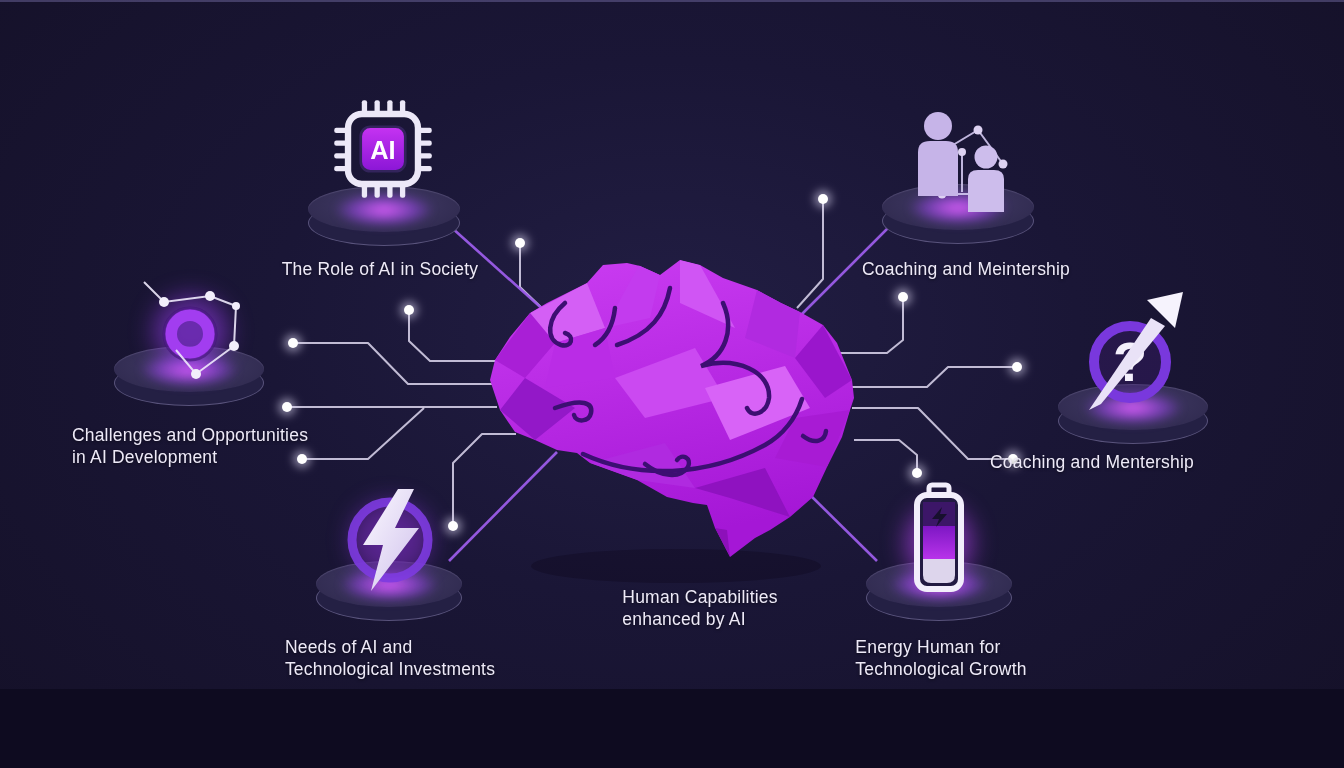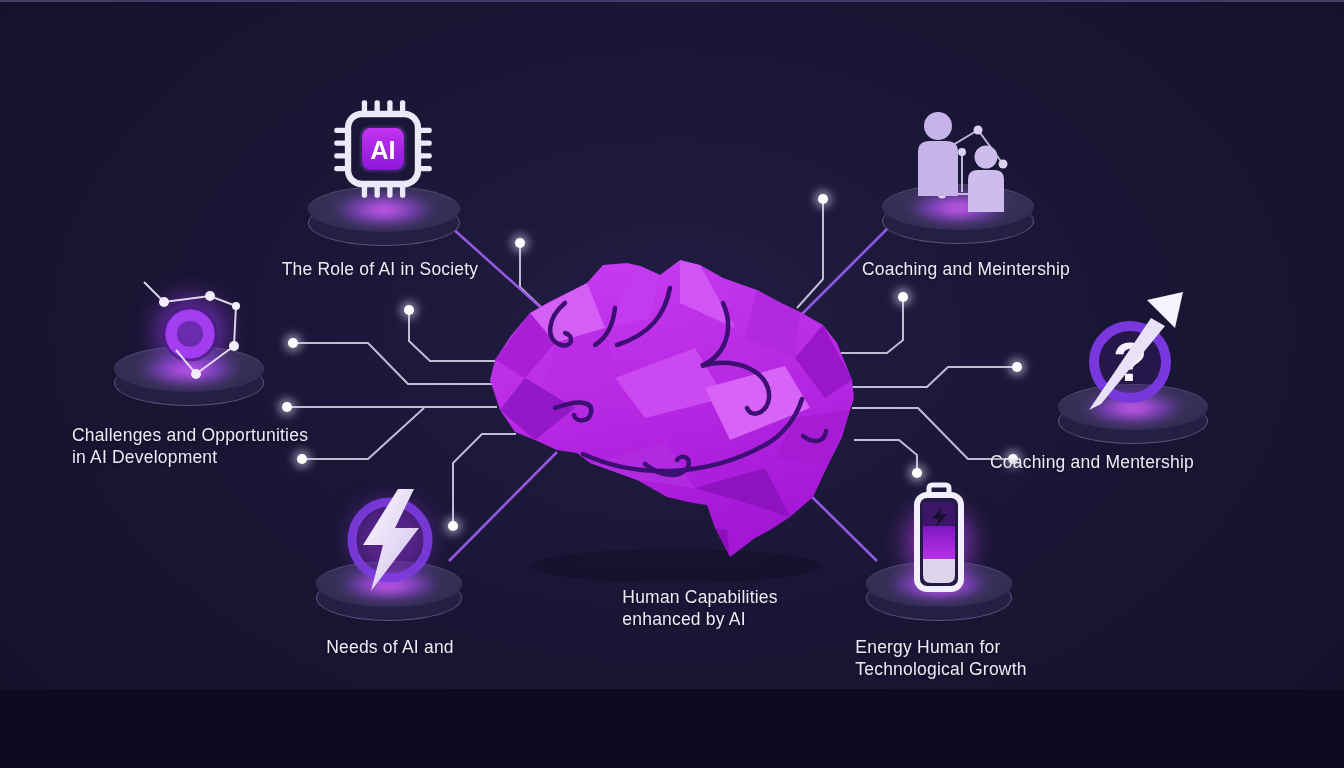--- a/index.html
+++ b/index.html
@@ -162,20 +162,21 @@
       <linearGradient id="boltGrad" x1="0" y1="0" x2="1" y2="1">
         <stop offset="0" stop-color="#fcfaff"></stop>
           <stop offset="1" stop-color="#cfc0ec"></stop>
       </linearGradient>
     </defs>
     <circle cx="56" cy="57" r="38" fill="rgba(88,28,135,.28)" stroke="rgba(125,59,224,.9)" stroke-width="9"></circle>
     <path d="M64,6 L29,62 L49,62 L37,108 L85,45 L61,45 L80,6 Z" fill="url(#boltGrad)"></path>
   </svg>
   <div class="label" style="left:390px;top:636px;">
     <div>Needs of AI and</div>
+    <div>Technological Investments</div>
   </div>
 
   <div class="plat" style="left:882px;top:184px;width:152px;height:60px;">
     <div class="p-side"></div>
     <div class="p-top"></div>
     <div class="p-glow"></div>
   </div>
   <svg class="icon" style="left:898px;top:102px;" width="120" height="112" viewBox="0 0 120 112">
     <g stroke="rgba(210,198,240,.9)" stroke-width="2" fill="none">
       <polyline points="50,46 80,28 105,62"></polyline>

